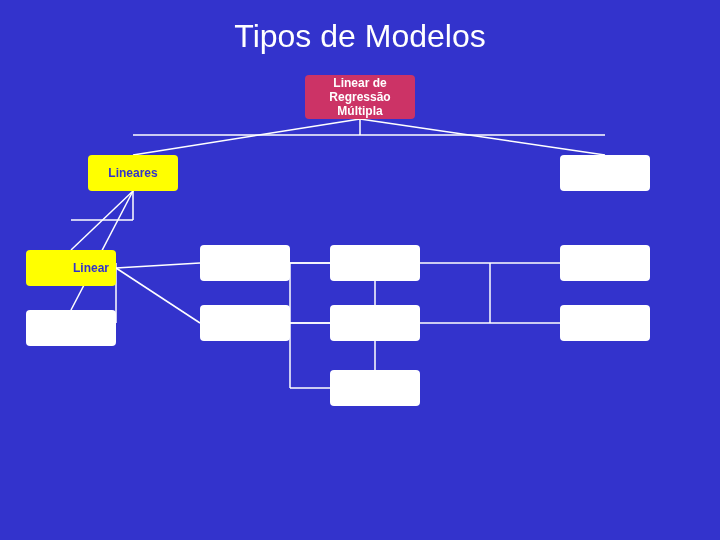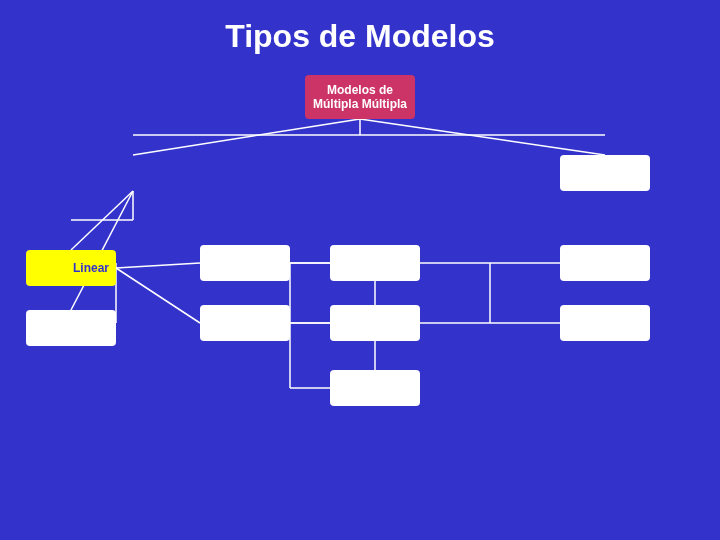--- a/index.html
+++ b/index.html
@@ -9,21 +9,21 @@
       background: #3333cc;
       font-family: Arial, sans-serif;
       overflow: hidden;
       position: relative;
     }
 
     .page-title {
       text-align: center;
       color: white;
       font-size: 32px;
-      font-weight: bold;
+      font-weight: normal;
       padding-top: 18px;
       padding-bottom: 10px;
     }
 
     .diagram-container {
       position: relative;
       width: 720px;
       height: 480px;
     }
 
@@ -143,22 +143,23 @@
     <line x1="290" y1="198" x2="330" y2="198" stroke="white" stroke-width="1.5"></line>
     <line x1="290" y1="258" x2="330" y2="258" stroke="white" stroke-width="1.5"></line>
     <line x1="290" y1="323" x2="330" y2="323" stroke="white" stroke-width="1.5"></line>
 
     <line x1="420" y1="198" x2="560" y2="198" stroke="white" stroke-width="1.5"></line>
     <line x1="420" y1="258" x2="560" y2="258" stroke="white" stroke-width="1.5"></line>
 
     <line x1="490" y1="198" x2="490" y2="258" stroke="white" stroke-width="1.5"></line>
   </svg>
 
-  <div class="node node-root">Modelos de Múltipla Múltipla</div>
+  <div class="node node-root">Linear de Regressão Múltipla</div>
 
+  <div class="node node-lineares">Lineares</div>
 
   <div class="node node-linear">Linear</div>
 
   <div class="node node-white node-lb1"></div>
 
   <div class="node node-white node-r1"></div>
 
   <div class="node node-white node-m1"></div>
   <div class="node node-white node-m2"></div>
 

